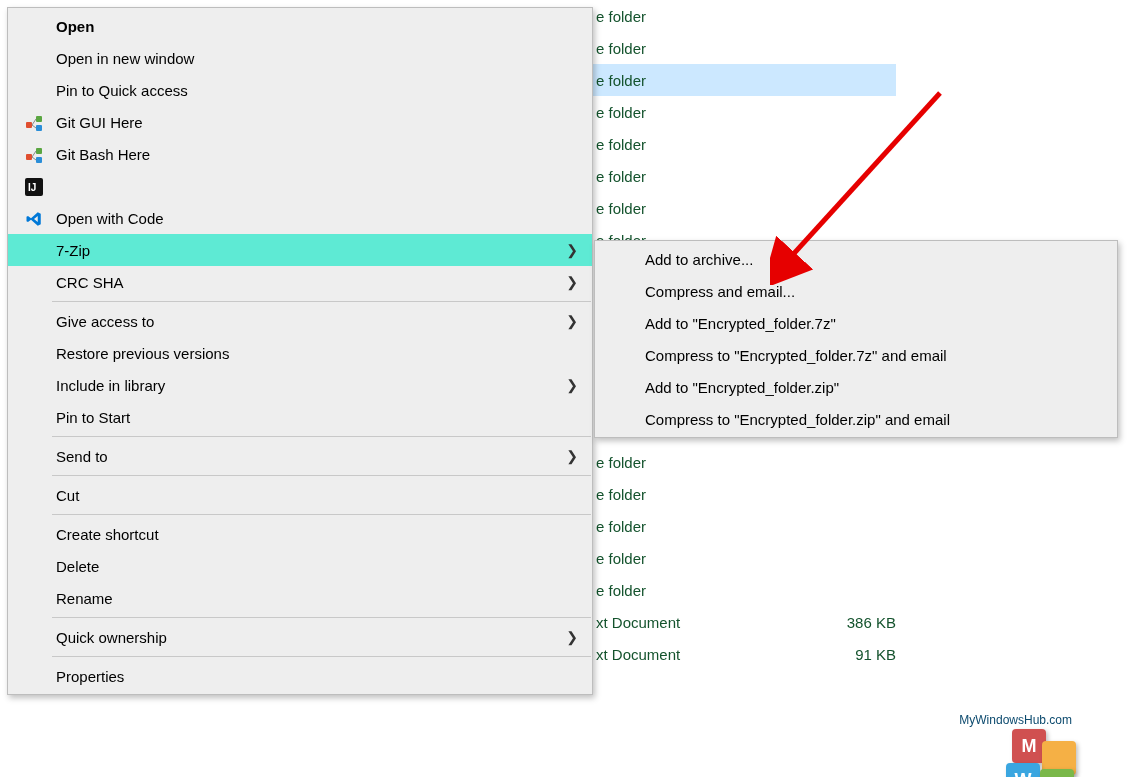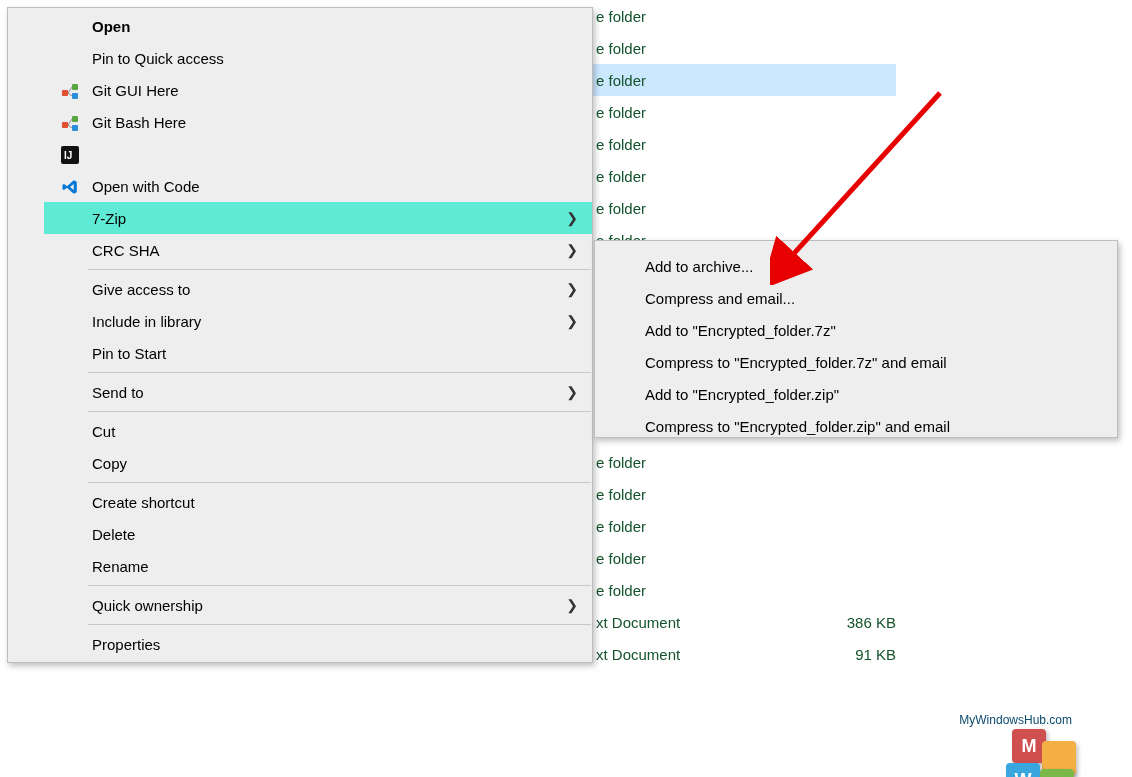--- a/index.html
+++ b/index.html
@@ -42,21 +42,20 @@
     border: 1px solid #bdbdbd;
     box-shadow: 2px 3px 6px rgba(0,0,0,0.25);
     padding: 2px 0;
     font-size: 15px;
     color: #000;
   }
   .menu.primary {
     left: 7px;
     top: 7px;
     width: 586px;
-    padding-left: 36px;
   }
   .menu.secondary {
     left: 594px;
     top: 240px;
     width: 524px;
   }
   .menu-item {
     display: flex;
     align-items: center;
     height: 32px;
@@ -83,21 +82,21 @@
     top: 50%;
     transform: translateY(-50%);
     font-size: 14px;
     color: #333;
   }
   .menu .sep {
     height: 1px;
     background: #c8c8c8;
     margin: 3px 1px 3px 44px;
   }
-  .menu.secondary .menu-item { padding-left: 50px; align-items: flex-end; }
+  .menu.secondary .menu-item { padding-left: 50px; }
 
   
   .arrow {
     position: absolute;
     left: 770px;
     top: 85px;
     pointer-events: none;
   }
 
   
@@ -177,20 +176,23 @@
   </div>
   <div class="file-row">
     <span style="width:140px">xt Document</span>
     <span style="width:160px;text-align:right">91 KB</span>
   </div>
 </div>
 
 <div class="menu primary">
   <div class="menu-item bold">
       <span>Open</span>
+    </div>
+  <div class="menu-item">
+      <span>Open in new window</span>
     </div>
   <div class="menu-item">
       <span>Pin to Quick access</span>
     </div>
   <div class="menu-item">
     <span class="icon">
       <svg width="18" height="18">
           <rect x="1" y="8" width="6" height="6" rx="1" fill="#e04e2f"></rect>
           <rect x="11" y="2" width="6" height="6" rx="1" fill="#5aa641"></rect>
           <rect x="11" y="11" width="6" height="6" rx="1" fill="#2a8ed8"></rect>
@@ -235,37 +237,37 @@
   <div class="menu-item">
     <span>CRC SHA</span>
     <span class="chevron">❯</span>
   </div>
   <div class="sep"></div>
   <div class="menu-item">
     <span>Give access to</span>
     <span class="chevron">❯</span>
   </div>
   <div class="menu-item">
+      <span>Restore previous versions</span>
+    </div>
+  <div class="menu-item">
     <span>Include in library</span>
     <span class="chevron">❯</span>
   </div>
   <div class="menu-item">
       <span>Pin to Start</span>
     </div>
   <div class="sep"></div>
   <div class="menu-item">
     <span>Send to</span>
     <span class="chevron">❯</span>
   </div>
   <div class="sep"></div>
   <div class="menu-item">
       <span>Cut</span>
-    </div>
-  <div class="menu-item">
-      <span>Copy</span>
     </div>
   <div class="sep"></div>
   <div class="menu-item">
       <span>Create shortcut</span>
     </div>
   <div class="menu-item">
       <span>Delete</span>
     </div>
   <div class="menu-item">
       <span>Rename</span>

